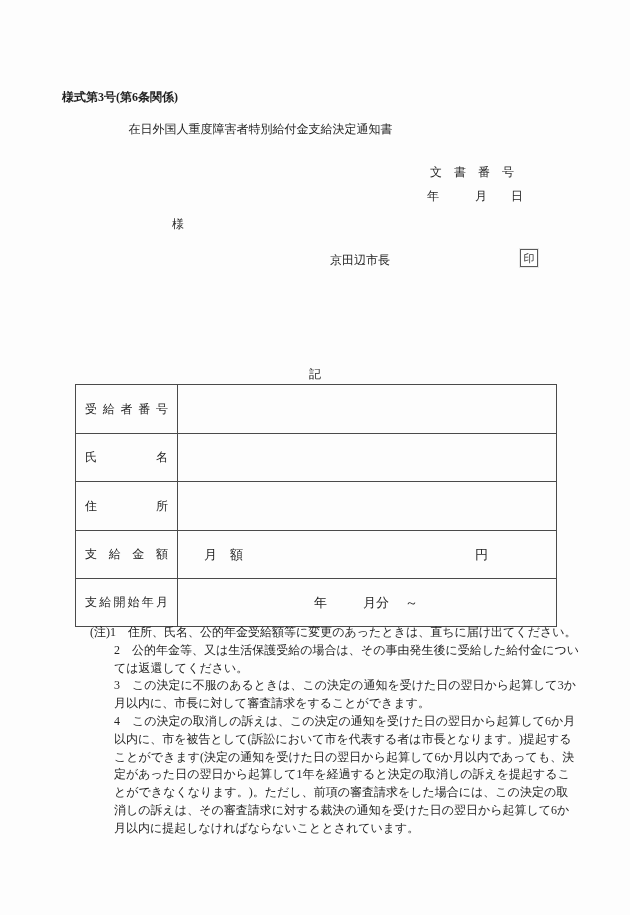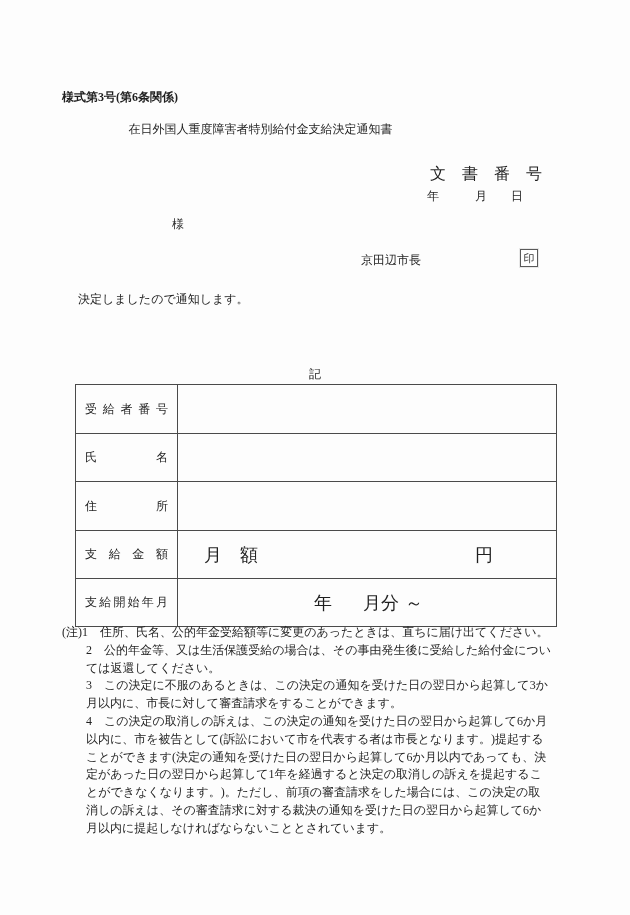--- a/index.html
+++ b/index.html
@@ -7,24 +7,24 @@
     position:relative;
     width:630px;height:915px;
     background:#fdfdfd;
     font-family:"Liberation Serif", serif;
     color:#1f1f1f;
     overflow:hidden;
   }
   .abs{position:absolute;white-space:pre;}
   .form-number{left:62px;top:89px;font-size:12px;font-weight:bold;}
   .doc-title{left:0;top:121px;width:521px;text-align:center;font-size:12px;letter-spacing:0px;}
-  .doc-number{left:430px;top:164px;font-size:16px;}
+  .doc-number{left:430px;top:164px;font-size:12px;}
   .doc-date{left:427px;top:188px;font-size:12px;}
   .addressee{left:172px;top:216px;font-size:12px;}
-  .sender{left:361px;top:252px;font-size:12px;}
+  .sender{left:330px;top:252px;font-size:12px;}
   .seal-box{
     position:absolute;left:520px;top:249px;
     width:16px;height:16px;
     border:1.5px solid #5a5a5a;
     font-size:11px;line-height:16px;text-align:center;
     color:#3a3a3a;background:#fff;
     box-shadow:0 0 0 1px #e8e8e8;
   }
   .body-text{left:78px;top:290px;width:490px;font-size:12px;line-height:19px;}
   .body-text div{white-space:pre;}
@@ -42,47 +42,47 @@
   .t-label{
     width:102px;box-sizing:border-box;
     border-right:1px solid #4a4a4a;
     padding:0 9px;
     display:flex;flex-direction:column;justify-content:center;
     font-size:12px;
   }
   .char-justify{display:flex;justify-content:space-between;}
   .t-value{
     position:relative;flex:1;
-    font-size:18px;
+    font-size:13px;
     text-decoration:underline;
   }
   .t-value .vspan{position:absolute;top:50%;transform:translateY(-50%);white-space:pre;}
   .h48{height:48px;} .h47{height:47px;}
 
   .notes{left:62px;top:624px;width:520px;font-size:12px;line-height:17.8px;}
-  .notes div{white-space:pre;}
+  .notes div{white-space:pre;margin-left:28px;}
 </style>
 </head>
 <body>
 
 <div class="page">
 
   <div class="abs form-number">様式第3号(第6条関係)</div>
 
   <div class="abs doc-title">在日外国人重度障害者特別給付金支給決定通知書</div>
 
   <div class="abs doc-number">文　書　番　号</div>
   <div class="abs doc-date">年　　　月　　日</div>
 
   <div class="abs addressee">様</div>
 
   <div class="abs sender">京田辺市長</div>
   <div class="seal-box">印</div>
 
-  <div class="abs body-text"><div>決定しましたので通知します。</div></div>
+  <div class="abs body-text"></div>
 
   <div class="abs ki-label">記</div>
 
   <div class="form-table">
     <div class="t-row h48">
       <div class="t-label">
         <div class="char-justify">
             <span>受</span>
             <span>給</span>
             <span>者</span>

